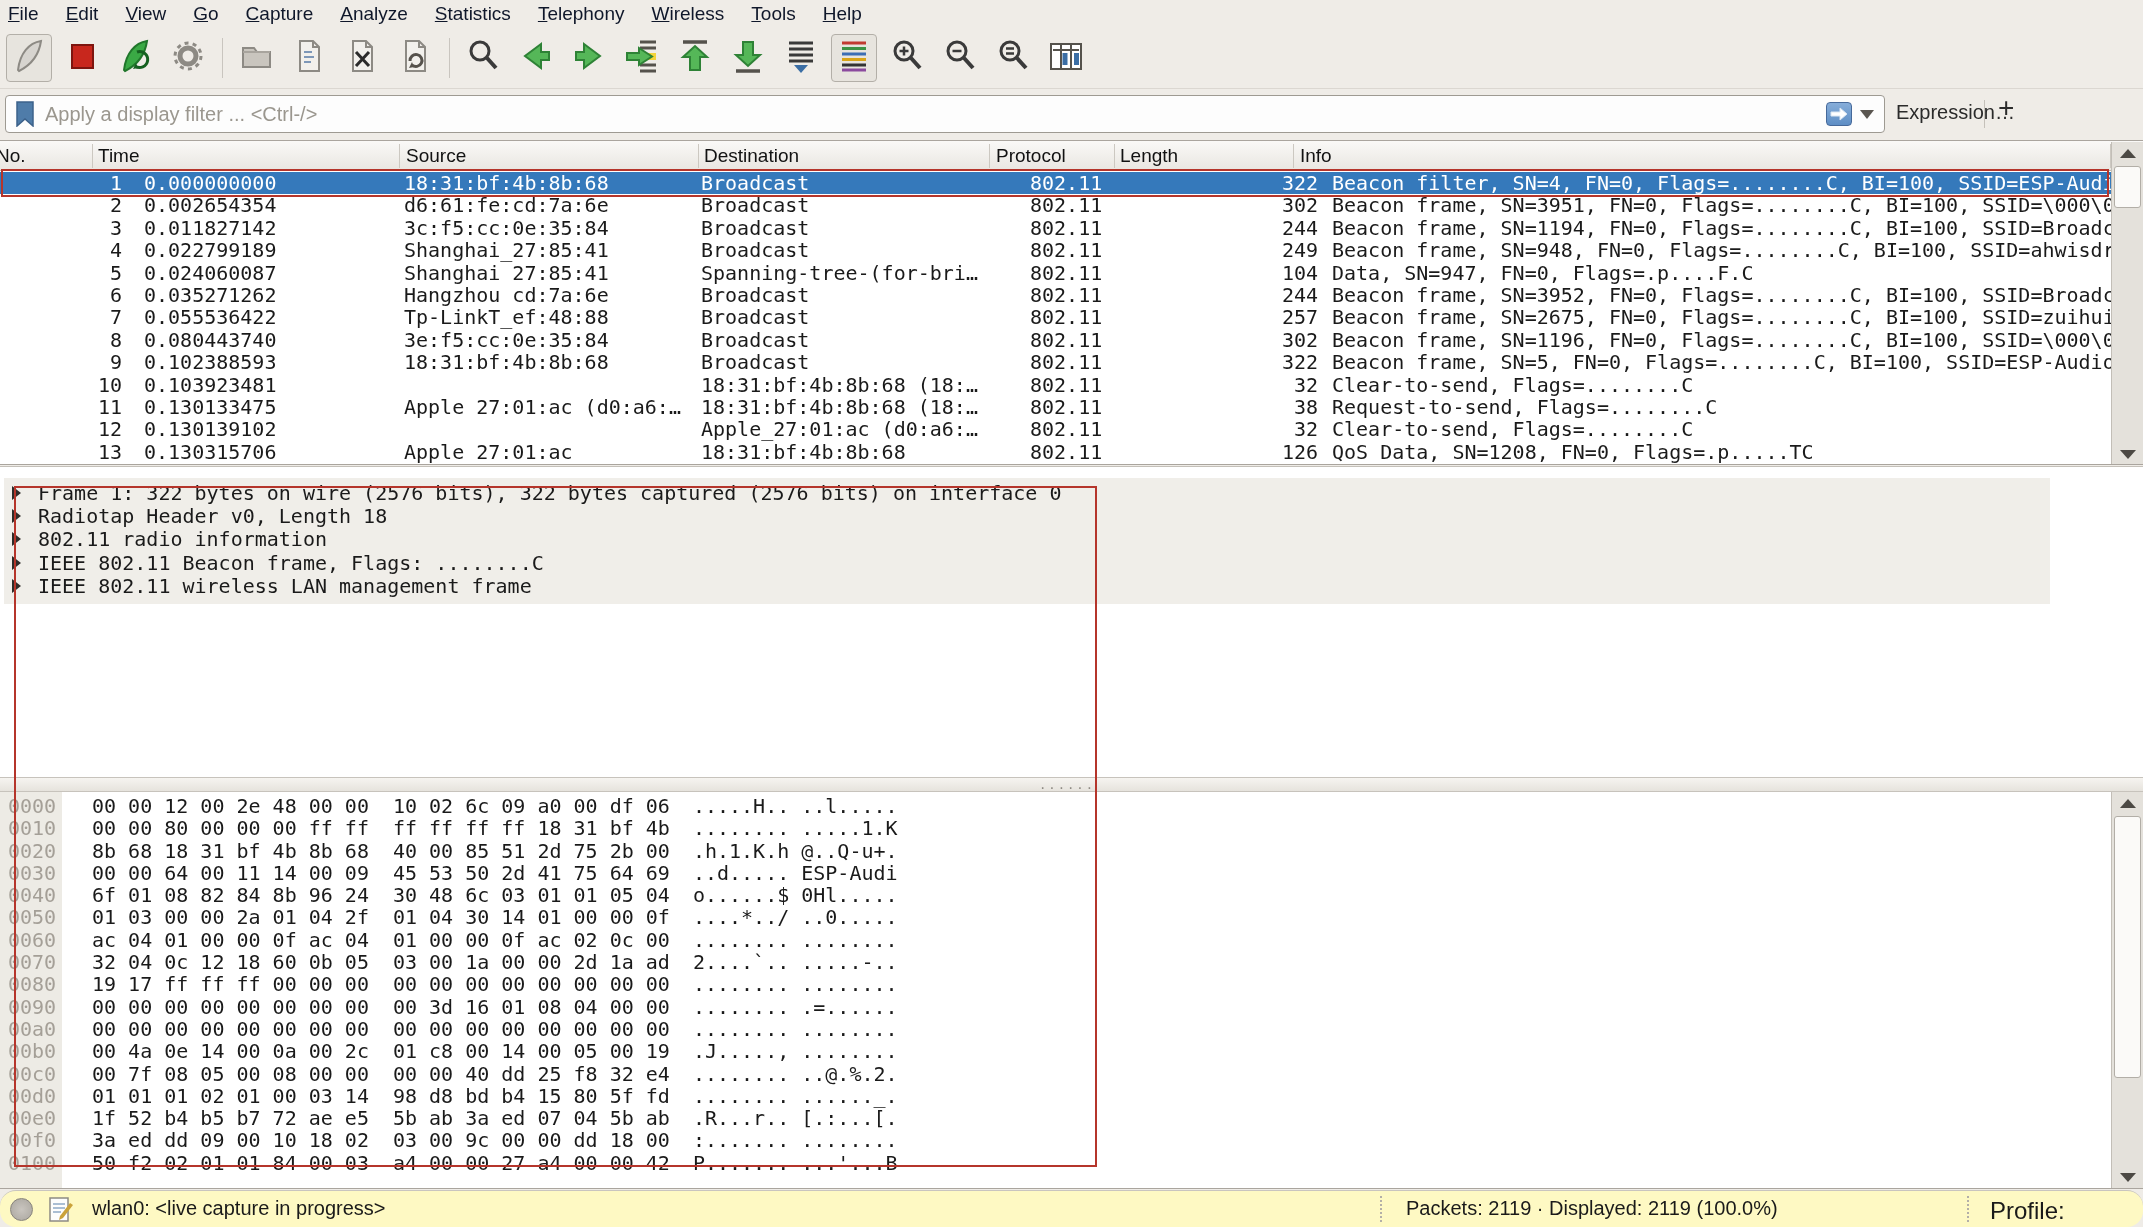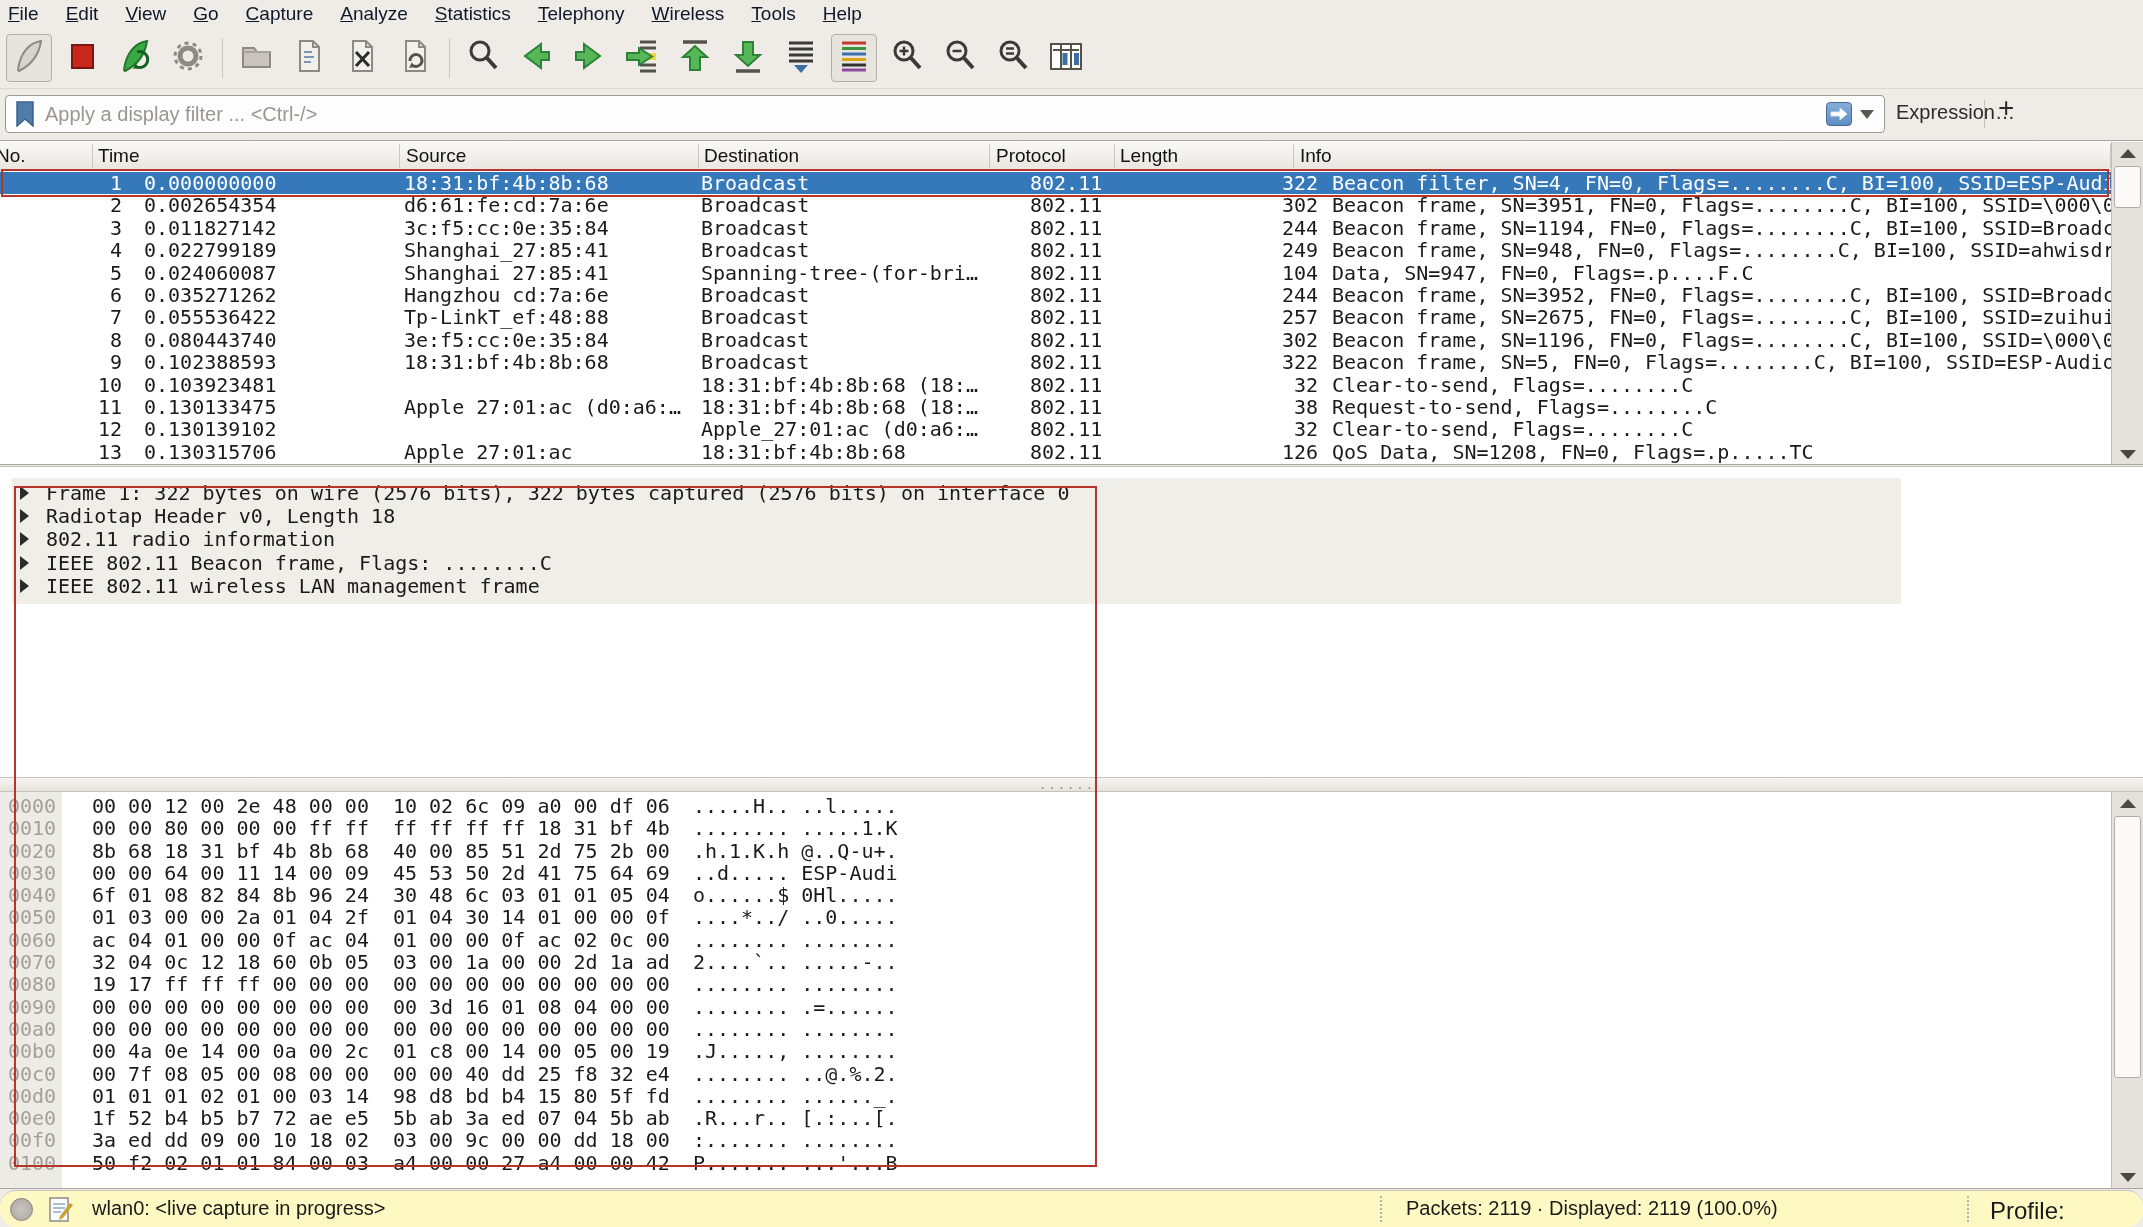--- a/index.html
+++ b/index.html
@@ -51,21 +51,21 @@
   
   .scrollbar { position:absolute; right:0; width:32px; background:#e4e1db; border-left:1px solid #c2beb7; }
   .sb-arrow { position:absolute; left:0; width:31px; height:22px; display:flex; align-items:center; justify-content:center; }
   .sb-up { top:0; } .sb-down { bottom:0; }
   .tri-up { width:0; height:0; border-left:8px solid transparent; border-right:8px solid transparent; border-bottom:9px solid #4c4944; }
   .tri-down { width:0; height:0; border-left:8px solid transparent; border-right:8px solid transparent; border-top:9px solid #4c4944; }
   .sb-thumb { position:absolute; left:2px; width:27px; background:#fbfaf8; border:1px solid #b2aea7; border-radius:3px; }
 
   
   #details-pane { position:absolute; left:0; top:466px; width:2143px; height:311px; background:#ffffff; border-top:1px solid #c4c0b9; overflow:hidden; }
-  #details-rows { position:absolute; left:12px; top:11px; width:1889px; background:#f0eee9; padding:3px 0 6px 0; }
+  #details-rows { position:absolute; left:4px; top:11px; width:2046px; background:#f0eee9; padding:3px 0 6px 0; }
   .drow { height:23.4px; display:flex; align-items:center; font-size:20px; white-space:pre; }
   .dtri { width:0; height:0; border-top:7px solid transparent; border-bottom:7px solid transparent; border-left:9px solid #2e2c29; margin:0 17px 0 8px; flex:0 0 auto; }
 
   
   #splitter2 { position:absolute; left:0; top:777px; width:2143px; height:15px; background:linear-gradient(#f6f4f0,#e6e3dd); border-top:1px solid #c7c3bc; border-bottom:1px solid #c7c3bc; }
   #splitter2 .grip { position:absolute; left:1040px; top:1px; font-size:16px; letter-spacing:4px; color:#8f8b84; }
 
   
   #hex-pane { position:absolute; left:0; top:792px; width:2143px; height:397px; background:#ffffff; border-bottom:1px solid #aaa59e; overflow:hidden; }
   #hex-gutter { position:absolute; left:0; top:0; width:62px; height:100%; background:#edebe5; }

